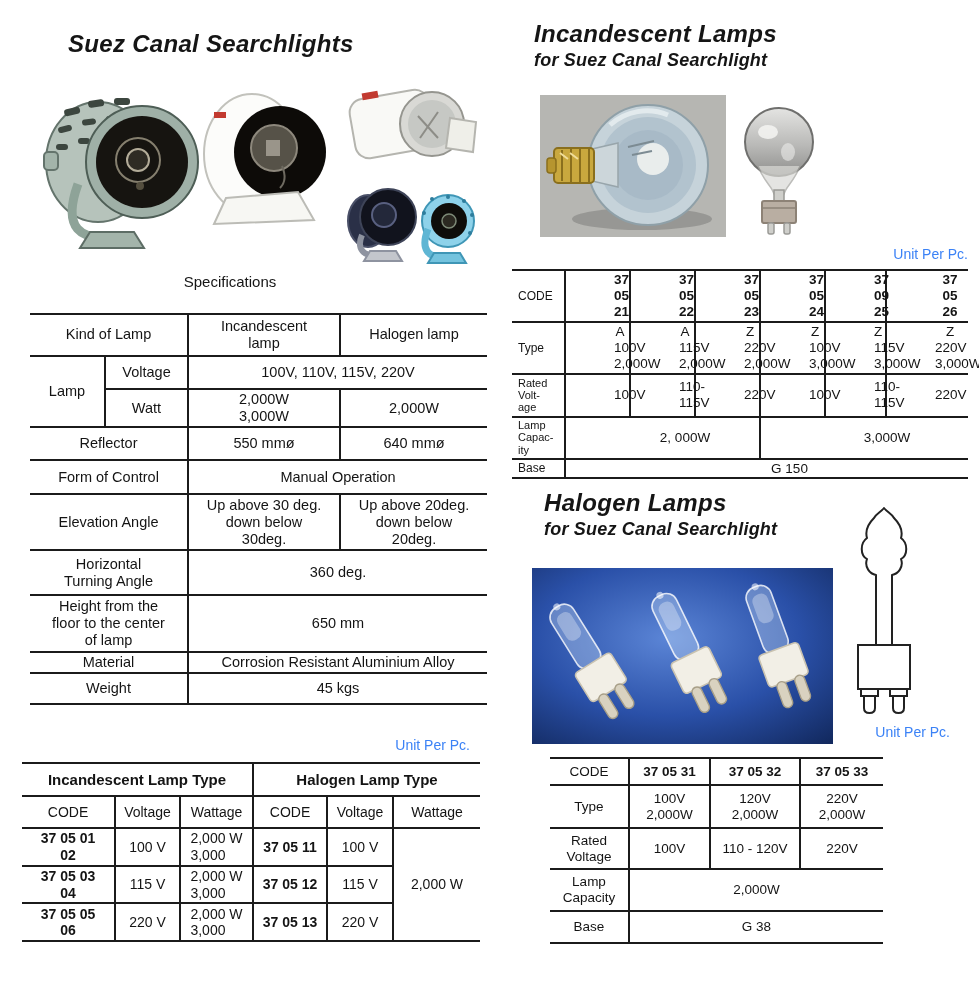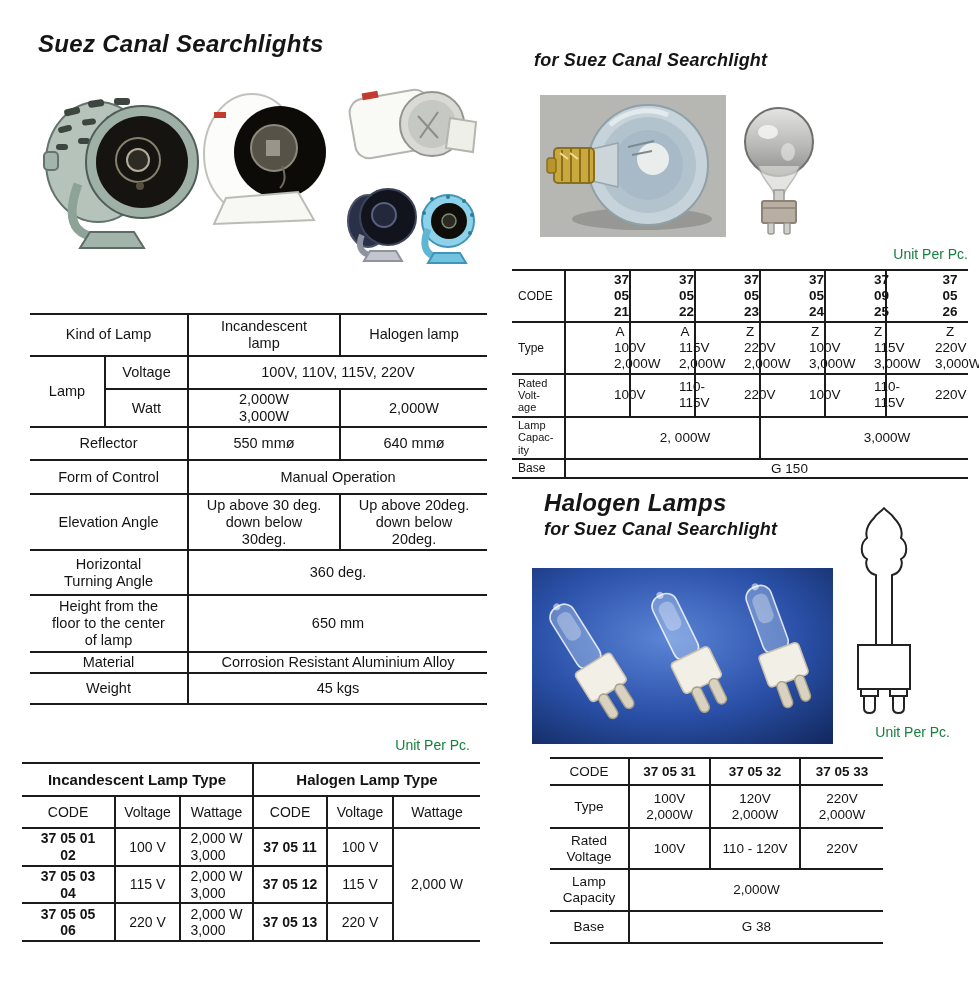--- a/index.html
+++ b/index.html
@@ -4,21 +4,21 @@
 <style>
   * { box-sizing: border-box; margin: 0; padding: 0; }
   html,body { background:#ffffff; }
   body { font-family: "Liberation Sans", sans-serif; color:#141414; }
   .page { position:relative; width:979px; height:1008px; background:#fff; overflow:hidden; }
   .abs { position:absolute; }
 
   .main-title { font-weight:bold; font-style:italic; font-size:24px; letter-spacing:.3px; color:#151515; }
   .sub-title  { font-weight:bold; font-style:italic; font-size:18px; letter-spacing:.2px; color:#151515; }
   .caption    { font-size:15px; color:#151515; }
-  .unit-note  { font-size:14px; color:#15803d; }
+  .unit-note  { font-size:14px; color:#3b82f6; }
 
   table.tbl { position:absolute; border-collapse:collapse; table-layout:fixed; }
   table.tbl td { border:2px solid #1b1b1b; padding:1px 3px; text-align:center; vertical-align:middle; line-height:1.18; }
   table.tbl tr td:first-child { border-left:none; }
   table.tbl tr td:last-child  { border-right:none; }
   .pre   { white-space:pre-line; }
   .lf    { text-align:left; padding-left:8px; }
   .blk-l { display:inline-block; text-align:left;  white-space:pre-line; }
   .blk-r { display:inline-block; text-align:center; white-space:pre-line; }
   .bold  { font-weight:bold; }
@@ -32,21 +32,21 @@
   table.hal td { font-size:13.5px; }
 
   .photo { position:absolute; }
   .photo svg { display:block; width:100%; height:100%; }
 </style>
 </head>
 <body>
 
 <div class="page">
 
-  <div class="abs main-title" style="left:38px; top:30px;">Suez Canal Searchlights</div>
+  <div class="abs main-title" style="left:68px; top:30px;">Suez Canal Searchlights</div>
 
   <div class="photo" style="left:36px; top:82px; width:170px; height:172px;">
     <svg viewBox="0 0 170 172" xmlns="http://www.w3.org/2000/svg">
       <ellipse cx="62" cy="80" rx="52" ry="60" fill="#b6c3bb" stroke="#64746c" stroke-width="2"></ellipse>
       <g fill="#3c463f">
         <rect x="28" y="26" width="16" height="7" rx="3" transform="rotate(-14 36 29)"></rect>
         <rect x="52" y="18" width="16" height="7" rx="3" transform="rotate(-8 60 21)"></rect>
         <rect x="78" y="16" width="16" height="7" rx="3"></rect>
         <rect x="22" y="44" width="14" height="6" rx="3" transform="rotate(-14 29 47)"></rect>
         <rect x="46" y="37" width="14" height="6" rx="3" transform="rotate(-8 53 40)"></rect>
@@ -109,20 +109,21 @@
           <circle cx="66" cy="24" r="2"></circle>
         <circle cx="64" cy="42" r="2"></circle>
           <circle cx="26" cy="8" r="2"></circle>
           <circle cx="18" cy="22" r="2"></circle>
       </g>
       <path d="M22,38 C14,58 22,68 40,66" fill="none" stroke="#5fb6d4" stroke-width="7"></path>
       <polygon points="28,62 54,62 60,72 22,72" fill="#74c3de" stroke="#3f96b6" stroke-width="2"></polygon>
     </svg>
   </div>
 
+  <div class="abs caption" style="left:30px; top:273px; width:400px; text-align:center;">Specifications</div>
 
   <table class="tbl spec" style="left:30px; top:313px; width:457px;">
     <colgroup>
         <col style="width:75px">
         <col style="width:83px">
         <col style="width:152px">
         <col style="width:147px">
       </colgroup>
     <tbody>
         <tr style="height:42px">
@@ -230,20 +231,21 @@
 06</span></td>
       <td>220 V</td>
       <td><span class="blk-l">2,000 W
 3,000</span></td>
       <td class="bold">37 05 13</td>
       <td>220 V</td>
     </tr>
   </tbody>
     </table>
 
+  <div class="abs main-title" style="left:534px; top:20px;">Incandescent Lamps</div>
   <div class="abs sub-title" style="left:534px; top:50px;">for Suez Canal Searchlight</div>
 
   <div class="photo" style="left:540px; top:95px; width:186px; height:142px;">
     <svg viewBox="0 0 186 142" xmlns="http://www.w3.org/2000/svg">
       <rect width="186" height="142" fill="#b6b6b2"></rect>
       <ellipse cx="102" cy="124" rx="70" ry="11" fill="#3c3c3a" opacity="0.25"></ellipse>
       <circle cx="108" cy="70" r="60" fill="#c6d3da" stroke="#8fa0a8" stroke-width="2"></circle>
       <circle cx="108" cy="70" r="48" fill="#b2c3ce"></circle>
       <circle cx="108" cy="70" r="35" fill="#a5b8c6" opacity="0.8"></circle>
       <circle cx="113" cy="64" r="16" fill="#e9edec"></circle>

